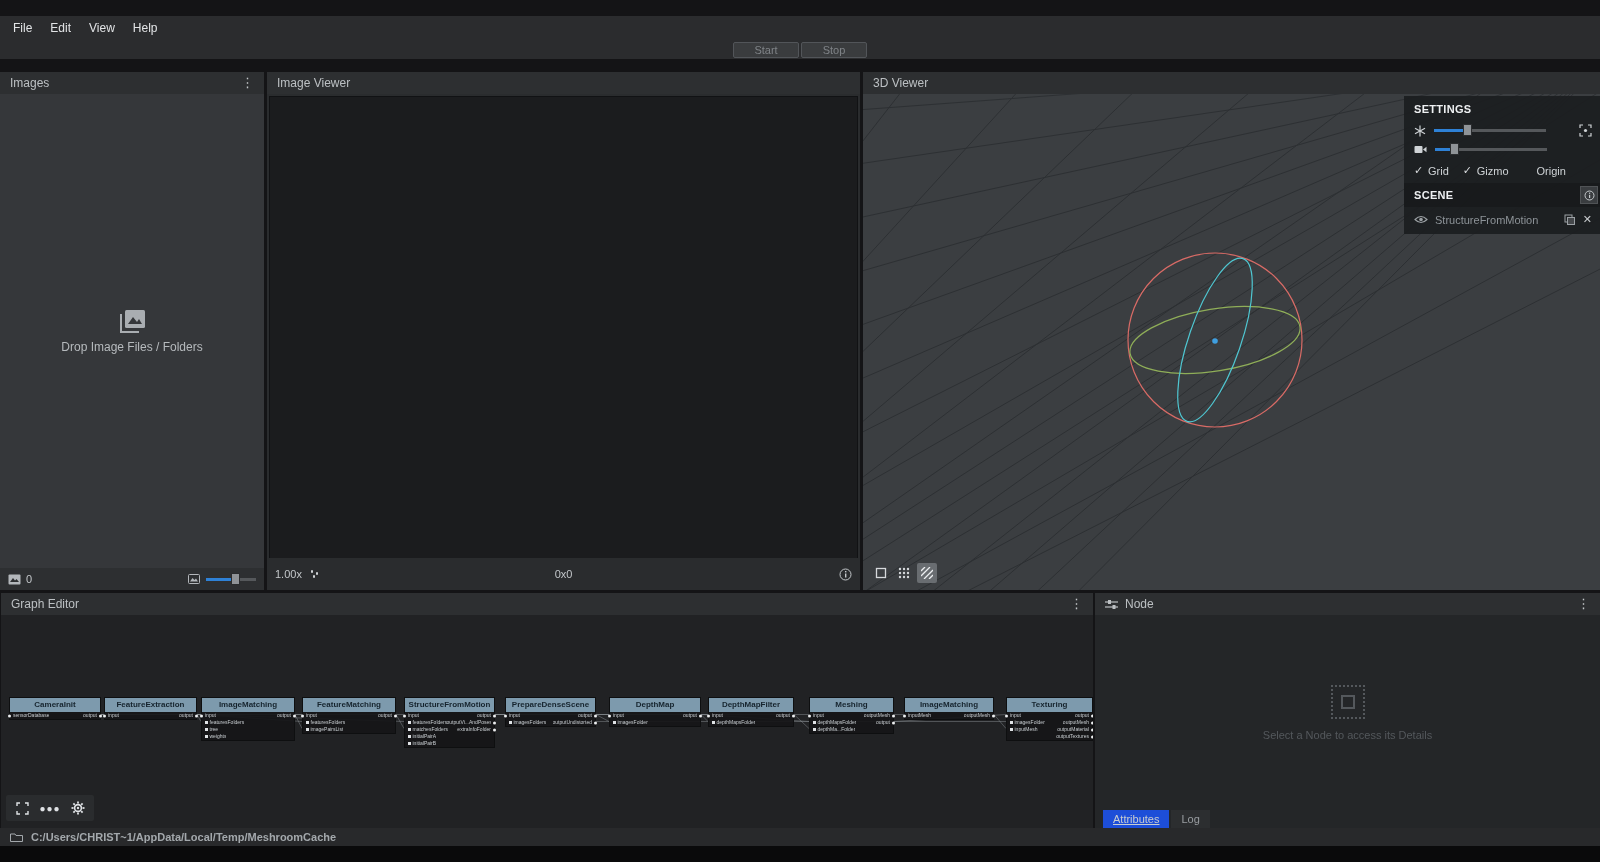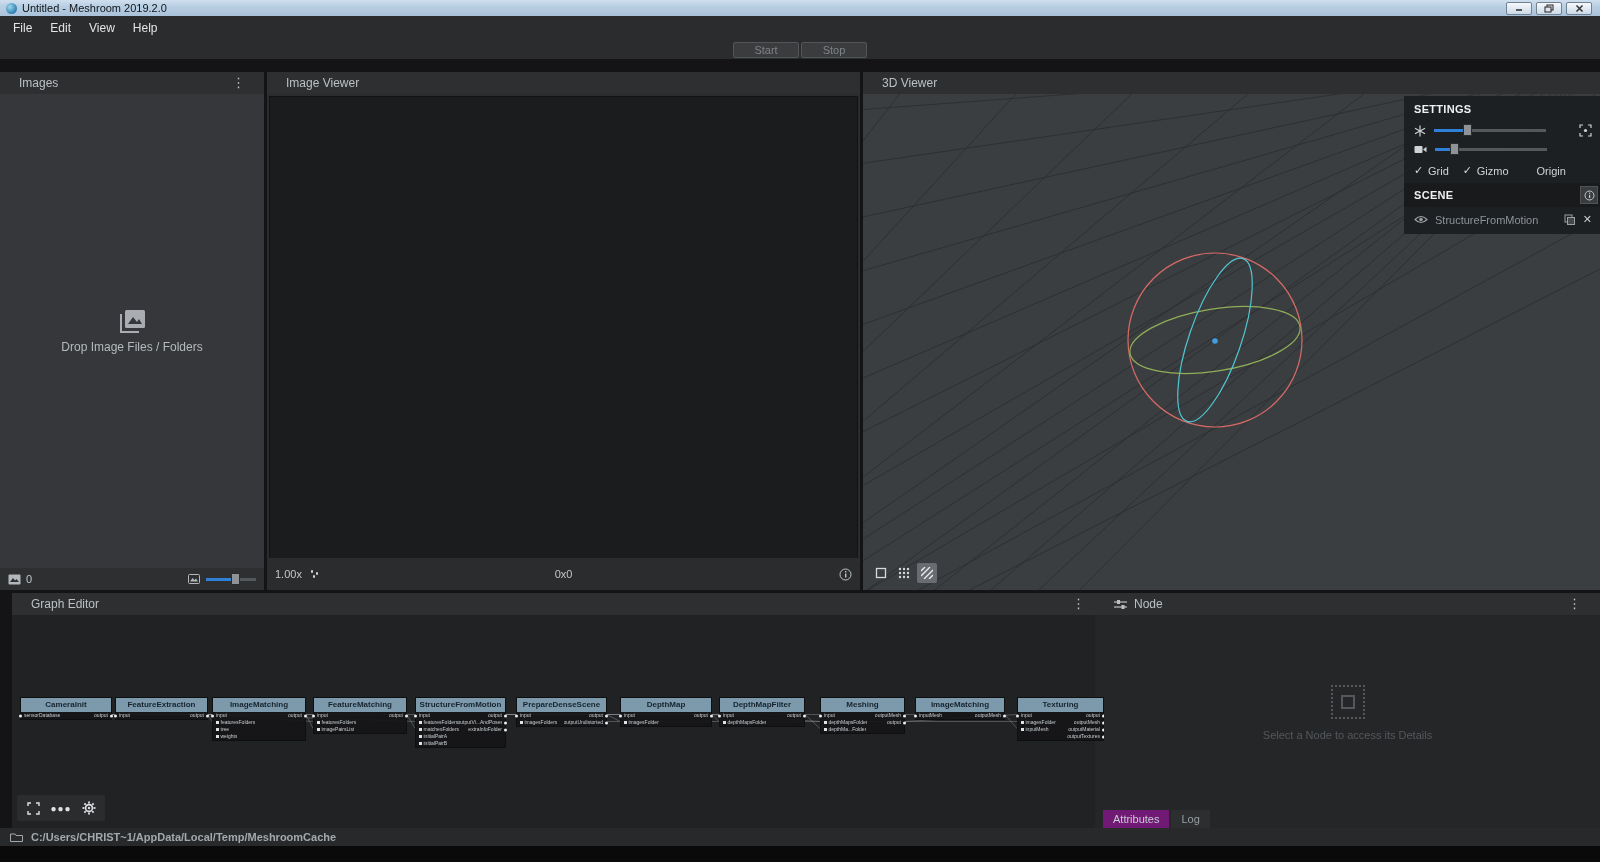--- a/index.html
+++ b/index.html
@@ -25,21 +25,21 @@
   .menubar { position:absolute; left:0; top:16px; width:1600px; height:24px;
     background:#2b2c2e; display:flex; align-items:center; padding-left:4px; }
   .menu-item { font-size:12px; color:#e2e4e6; padding:0 9px; line-height:24px; }
   .toolbar { position:absolute; left:0; top:40px; width:1600px; height:19px;
     background:#2b2c2e; display:flex; justify-content:center; gap:2px; align-items:center; }
   .run-btn { width:66px; height:16px; background:#3a3c3e; border:1px solid #525559;
     border-radius:2px; color:#7f8387; font-size:11px; text-align:center; line-height:14px; }
   
   .panel { position:absolute; overflow:hidden; }
   .panel-header { height:22px; background:#2d2f31; display:flex; align-items:center;
-    padding:0 19px; font-size:12px; color:#bcc0c3; position:relative; z-index:5; }
+    padding:0 10px; font-size:12px; color:#bcc0c3; position:relative; z-index:5; }
   .dots-menu { margin-left:auto; color:#c3c7ca; font-size:13px; line-height:22px; }
   
   .images-panel { left:0; top:72px; width:264px; height:518px; background:#35373a; }
   .drop-zone { position:absolute; left:0; top:22px; right:0; bottom:22px;
     display:flex; flex-direction:column; align-items:center; justify-content:center; gap:6px; }
   .drop-label { font-size:12px; color:#b6babd; }
   .images-footer { position:absolute; left:0; bottom:0; width:100%; height:22px;
     background:#2d2f31; display:flex; align-items:center; padding:0 8px; gap:5px; }
   .img-count { font-size:11px; color:#c3c7ca; }
   .thumb-slider-wrap { margin-left:auto; display:flex; align-items:center; gap:6px; }
@@ -78,21 +78,21 @@
   .info-btn { margin-left:auto; width:18px; height:18px; background:#3a3d40; border:1px solid #505356;
     display:grid; place-items:center; }
   .scene-item { display:flex; align-items:center; gap:7px; padding:6px 8px 4px 10px; }
   .scene-item .lbl { font-size:11px; color:#8d9398; }
   .scene-item .right-icons { margin-left:auto; display:flex; align-items:center; gap:8px; }
   .scene-x { font-size:11px; color:#c8cbce; }
   .v3d-toggles { position:absolute; left:8px; bottom:7px; display:flex; gap:3px; z-index:6; }
   .v3d-tbtn { width:20px; height:20px; display:grid; place-items:center; border-radius:2px; }
   .v3d-tbtn.sel { background:#696d71; }
   
-  .graph-editor { left:12px; top:593px; width:1092px; height:235px; background:#212224; }
+  .graph-editor { left:1px; top:593px; width:1092px; height:235px; background:#212224; }
   #conns { position:absolute; left:0; top:0; z-index:1; }
   .gnode { position:absolute; z-index:2; background:rgba(21,22,24,0.93); border:1px solid #0e0f10; }
   .gnode-h { height:14px; font-size:8px; font-weight:bold; color:#16242e;
     text-align:center; line-height:14px; overflow:hidden; white-space:nowrap; }
   .prow { position:relative; height:7px; line-height:7px; font-size:5px; color:#c8cdd1;
     display:flex; justify-content:space-between; padding:0 3px; white-space:nowrap; }
   .prow .pl { overflow:hidden; }
   .prow .pr { overflow:hidden; text-align:right; }
   .pb { display:inline-block; width:2.5px; height:2.5px; background:#e0e3e6; margin-right:2px; vertical-align:middle; }
   .ed { position:absolute; width:3px; height:3px; background:#eceef0; border-radius:50%; top:50%; transform:translateY(-50%); }
@@ -104,55 +104,33 @@
   
   .node-panel { left:1095px; top:593px; width:505px; height:235px; background:#242628; }
   .np-header { display:flex; align-items:center; gap:7px; }
   .np-empty { position:absolute; left:0; top:22px; right:0; bottom:18px;
     display:flex; flex-direction:column; align-items:center; justify-content:center; gap:10px; }
   .sel-square { width:34px; height:34px; border:2px dotted #54585c; display:grid; place-items:center; }
   .sel-square i { display:block; width:14px; height:14px; border:2px solid #54585c; }
   .np-empty-text { font-size:11px; color:#54585c; }
   .np-tabs { position:absolute; left:8px; bottom:0; display:flex; gap:2px; }
   .np-tab { height:18px; padding:0 10px; font-size:11px; line-height:18px; color:#999da1; background:#2c2e30; }
-  .np-tab.active { background:#701a75; color:#c9cdd0; }
+  .np-tab.active { background:#1d4ed8; color:#c9cdd0;text-decoration:underline; }
   
   .statusbar { position:absolute; left:0; top:828px; width:1600px; height:18px;
     background:#28292b; display:flex; align-items:center; gap:8px; padding:0 10px;font-weight:bold; }
   .status-path { font-size:11px; color:#a3a8ac; }
   .footer-strip { position:absolute; left:0; top:846px; width:1600px; height:16px; background:#0a0a0b; }
   svg { display:block; }
 </style>
 </head>
 <body>
 
 <div class="app">
 
-  <div class="titlebar">
-    <span class="app-icon"></span>
-    <span class="title-text">Untitled - Meshroom 2019.2.0</span>
-    <span class="win-btns">
-      <span class="win-btn">
-        <svg width="10" height="8" viewBox="0 0 10 8">
-            <line x1="2" y1="6" x2="8" y2="6" stroke="#333" stroke-width="1.6"></line>
-          </svg>
-      </span>
-      <span class="win-btn">
-        <svg width="10" height="9" viewBox="0 0 10 9">
-            <rect x="3" y="1" width="6" height="5" fill="none" stroke="#333" stroke-width="1.1"></rect>
-            <rect x="1" y="3" width="6" height="5" fill="#dde6ef" stroke="#333" stroke-width="1.1"></rect>
-          </svg>
-      </span>
-      <span class="win-btn">
-        <svg width="9" height="9" viewBox="0 0 9 9">
-            <path d="M1.5 1.5 L7.5 7.5 M7.5 1.5 L1.5 7.5" stroke="#333" stroke-width="1.5"></path>
-          </svg>
-      </span>
-    </span>
-  </div>
 
   <div class="menubar">
     <span class="menu-item">File</span>
     <span class="menu-item">Edit</span>
     <span class="menu-item">View</span>
     <span class="menu-item">Help</span>
   </div>
 
   <div class="toolbar">
     <div class="run-btn">Start</div>

